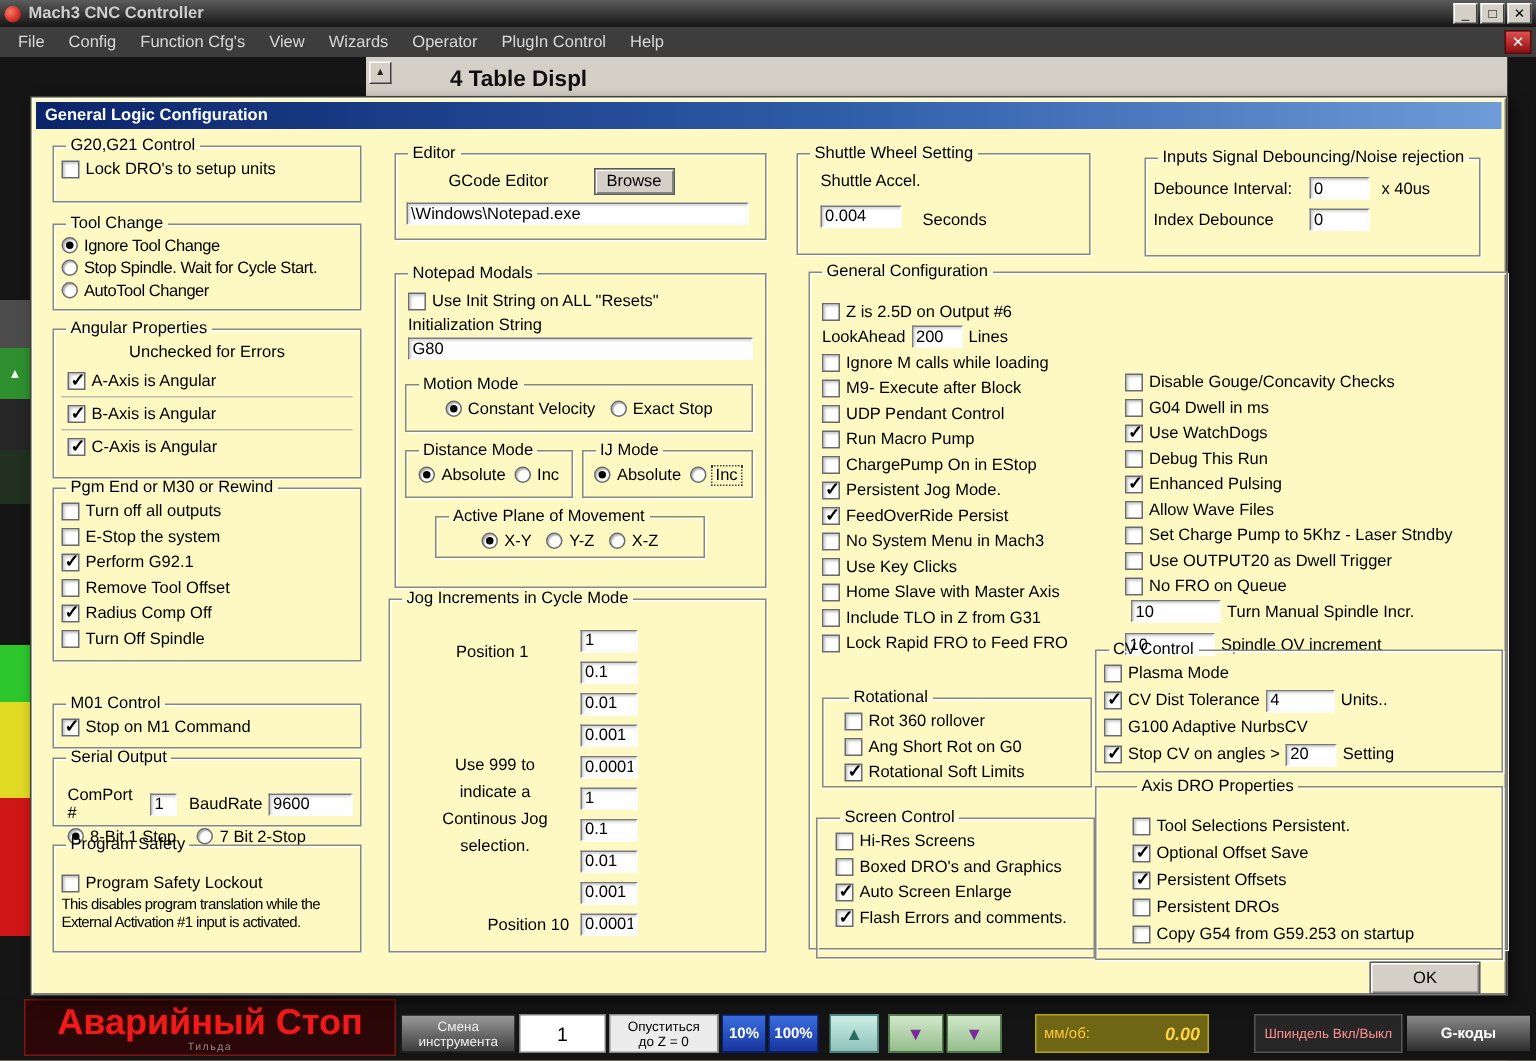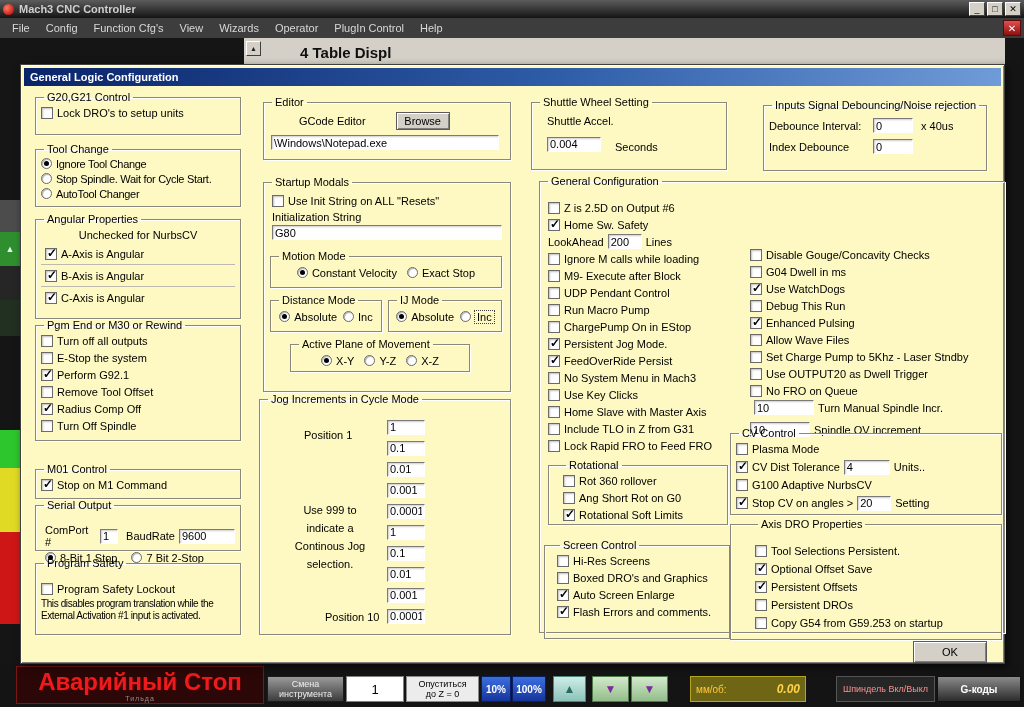--- a/index.html
+++ b/index.html
@@ -237,21 +237,21 @@
         </div>
         <div class="row">
           <span class="rb"></span>
           <span class="lbl">AutoTool Changer</span>
         </div>
       </div>
   </fieldset>
 
   <fieldset class="grp" id="angular">
     <legend>Angular Properties</legend>
-    <div class="note">Unchecked for NurbsCV</div>
+    <div class="note">Unchecked for Errors</div>
     <div data-list="dialog.angular.items">
         <div class="row">
           <span class="cb on"></span>
           <span class="lbl">A-Axis is Angular</span>
         </div>
         <div class="row">
           <span class="cb on"></span>
           <span class="lbl">B-Axis is Angular</span>
         </div>
         <div class="row">
@@ -338,21 +338,21 @@
   <fieldset class="grp" id="editor">
     <legend>Editor</legend>
     <div id="editor-row">
       <span class="lbl">GCode Editor</span>
       <button class="btn" id="browsebtn">Browse</button>
     </div>
     <input class="tb" id="editorpath" value="\Windows\Notepad.exe" style="">
   </fieldset>
 
   <fieldset class="grp" id="startup">
-    <legend>Startup Modals</legend>
+    <legend>Notepad Modals</legend>
     <div id="startup-check" data-list="dialog.startup.items">
         <div class="row">
           <span class="cb"></span>
           <span class="lbl">Use Init String on ALL  "Resets"</span>
         </div>
       </div>
     <span class="lbl" id="initlabel">Initialization String</span>
     <input class="tb" id="initinput" value="G80" style="">
     <fieldset class="grp" id="motion">
       <legend>Motion Mode</legend>
@@ -487,24 +487,20 @@
   </fieldset>
 
   <fieldset class="grp" id="general">
     <legend>General Configuration</legend>
     <div id="gen-left" data-list="dialog.general.left">
         <div class="row">
           <span class="cb"></span>
           <span class="lbl">Z is 2.5D on Output #6</span>
         </div>
         <div class="row">
-          <span class="cb on"></span>
-          <span class="lbl">Home Sw. Safety</span>
-        </div>
-        <div class="row">
           <span class="lbl">LookAhead</span>
           <input class="tb" value="200" style="width: 34px;">
           <span class="lbl">Lines</span>
         </div>
         <div class="row">
           <span class="cb"></span>
           <span class="lbl">Ignore M calls while loading</span>
         </div>
         <div class="row">
           <span class="cb"></span>

